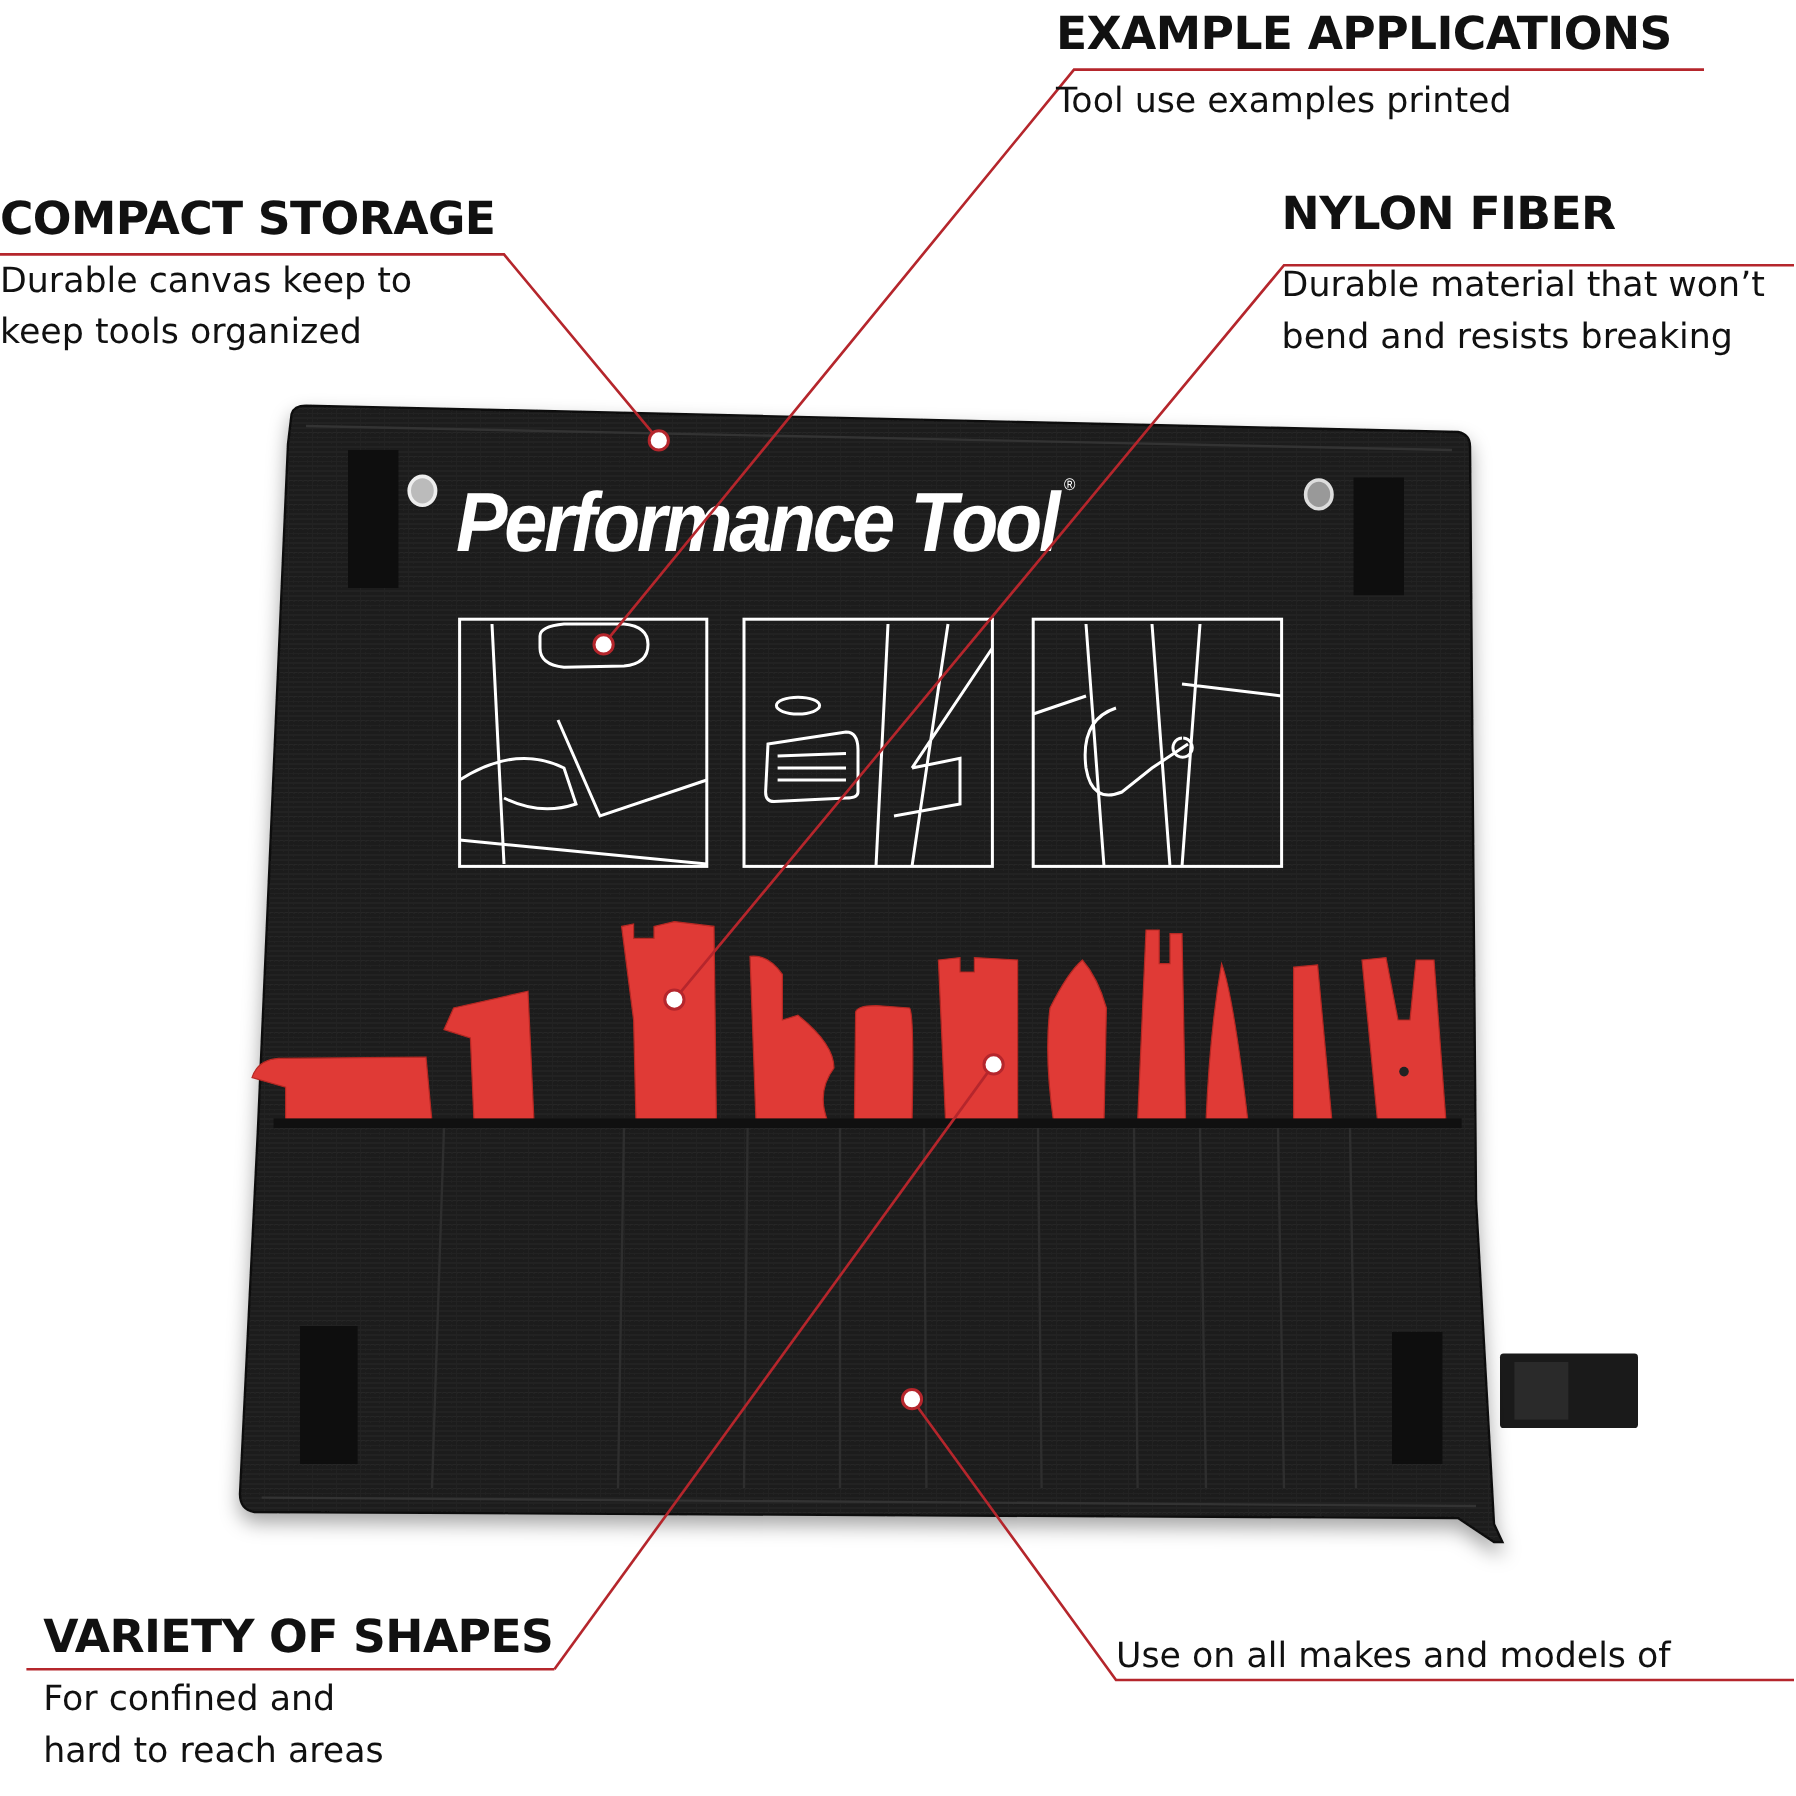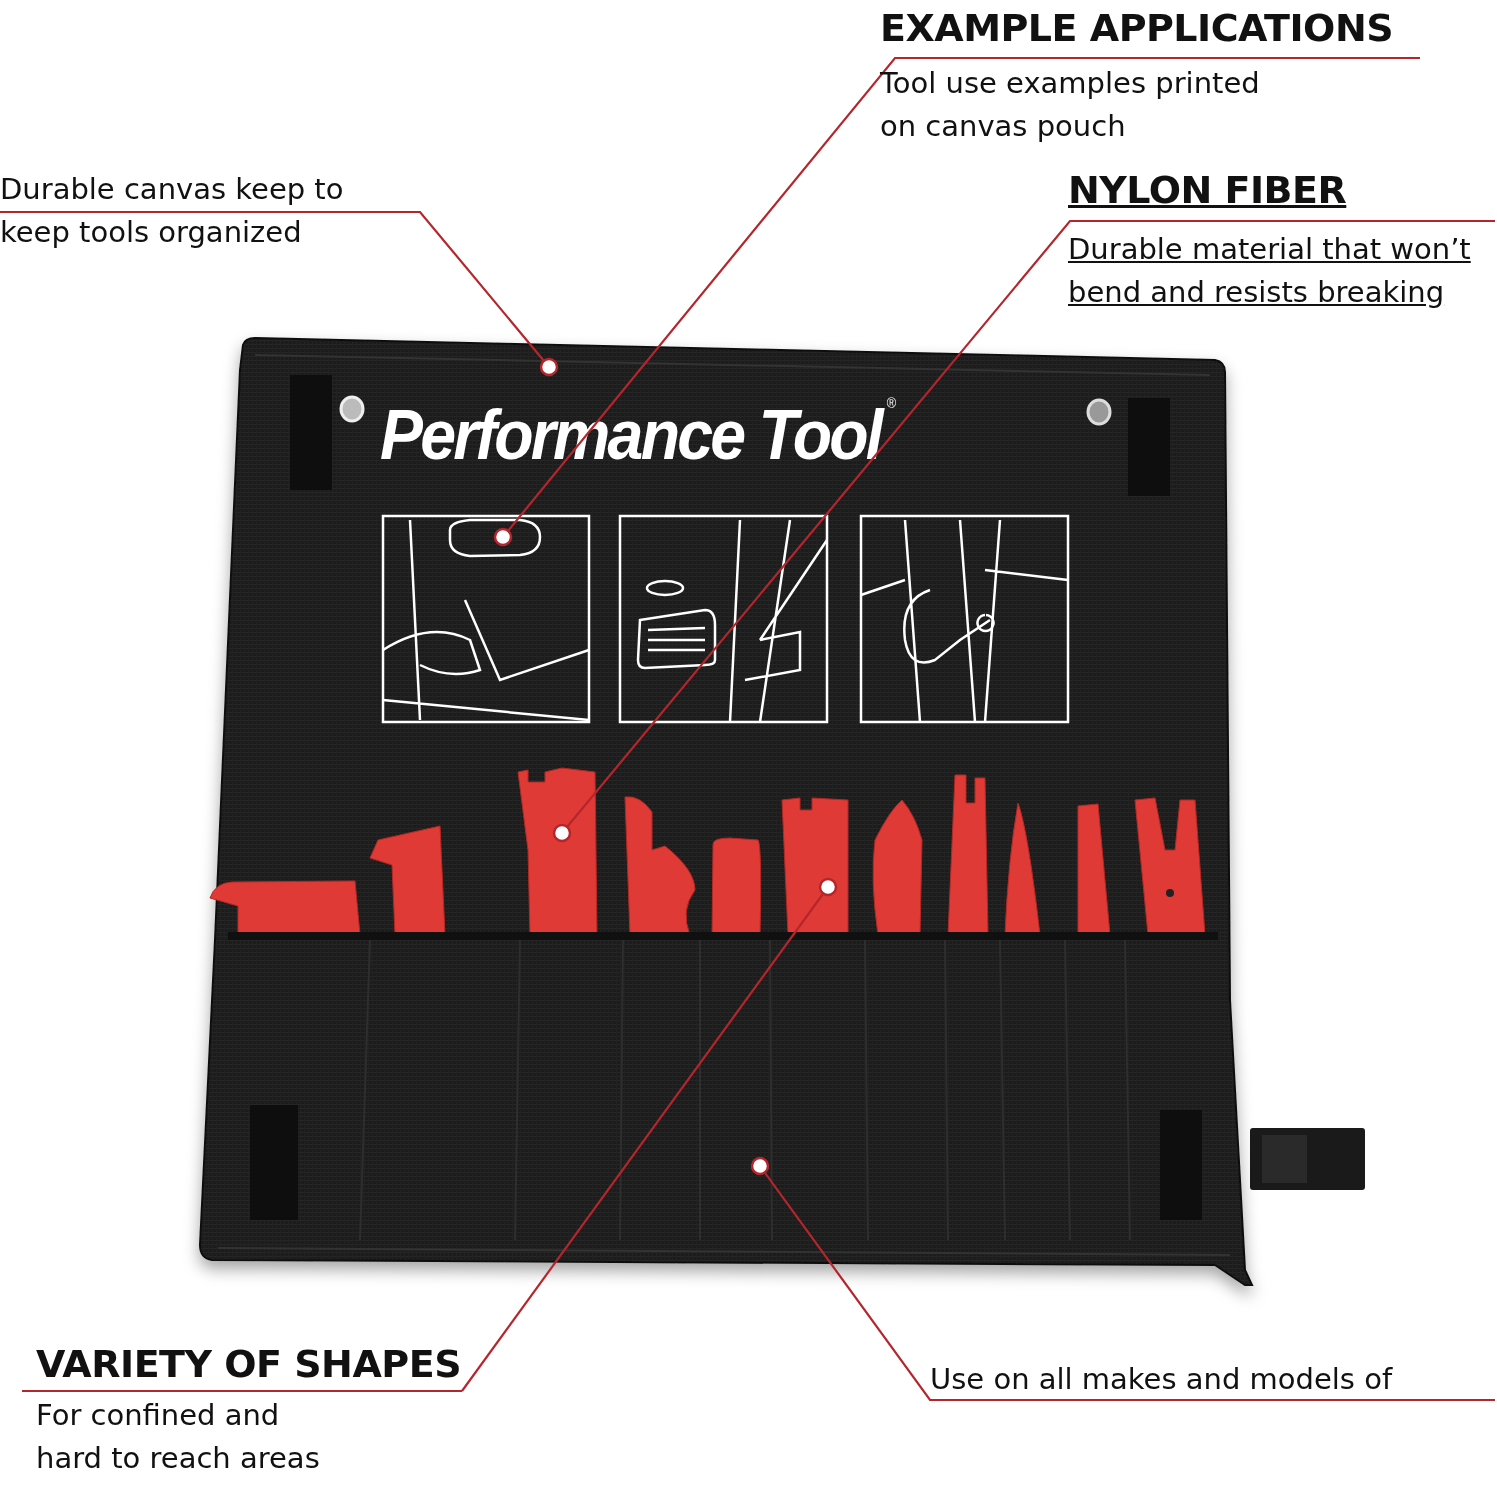--- a/index.html
+++ b/index.html
@@ -106,29 +106,29 @@
     <circle cx="549" cy="367" r="8"></circle>
     <circle cx="562" cy="833" r="8"></circle>
     <circle cx="828" cy="887" r="8"></circle>
     <circle cx="760" cy="1166" r="8"></circle>
   </g>
 </svg>
 
 <div class="callout" style="left:880px; top:6px; width:560px;">
   <div class="title">EXAMPLE APPLICATIONS</div>
   <div class="desc" style="margin-top:12px;">Tool use examples printed</div>
-  <div class="desc">on canvas pouch</div>
 </div>
 
 <div class="callout" style="left:0px; top:160px; width:430px;">
+  <div class="title">COMPACT STORAGE</div>
   <div class="desc" style="margin-top:8px;">Durable canvas keep to</div>
   <div class="desc">keep tools organized</div>
 </div>
 
-<div class="callout" style="left:1068px; top:168px; width:430px;text-decoration:underline;">
+<div class="callout" style="left:1068px; top:156px; width:430px;">
   <div class="title">NYLON FIBER</div>
   <div class="desc" style="margin-top:16px;">Durable material that won’t</div>
   <div class="desc">bend and resists breaking</div>
 </div>
 
 <div class="callout" style="left:36px; top:1342px; width:430px;">
   <div class="title">VARIETY OF SHAPES</div>
   <div class="desc" style="margin-top:8px;">For confined and</div>
   <div class="desc">hard to reach areas</div>
 </div>

